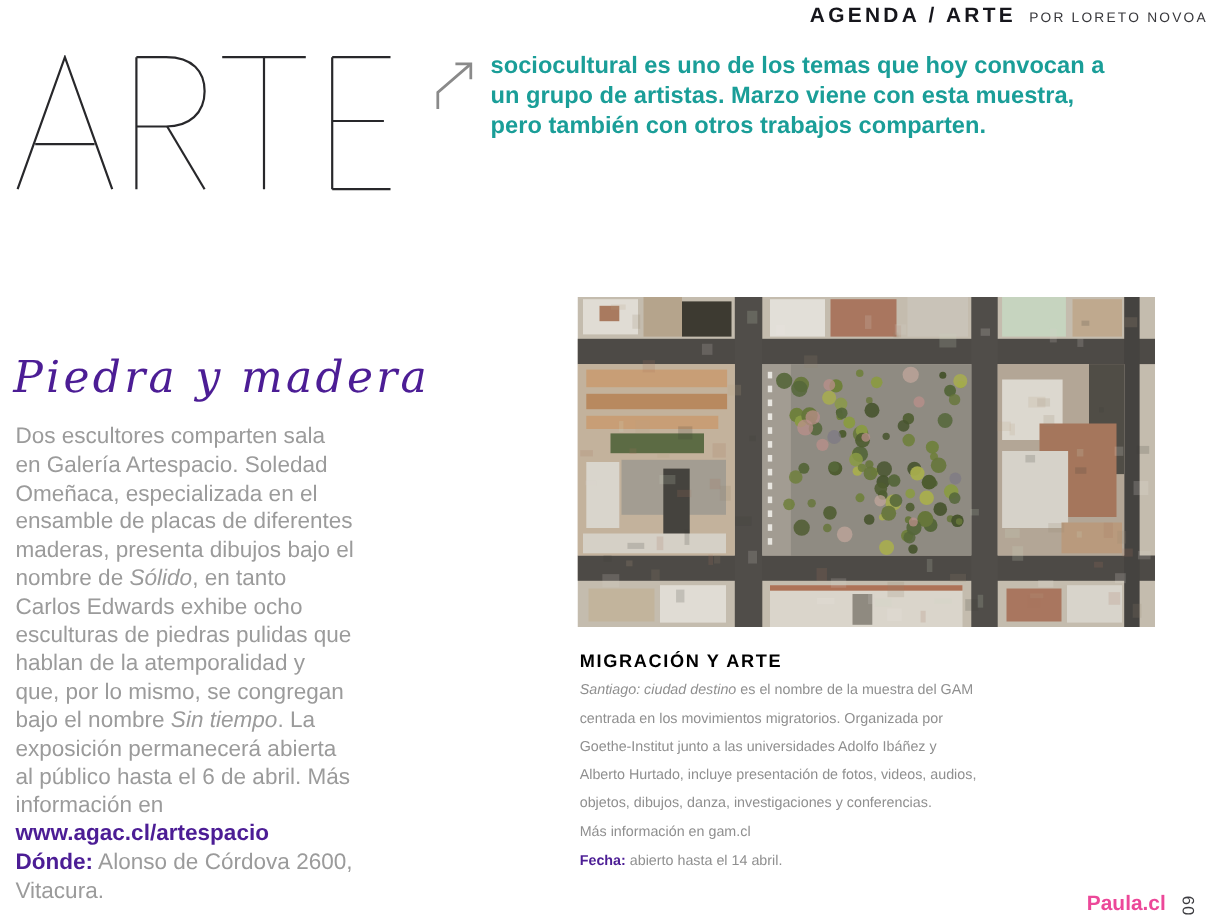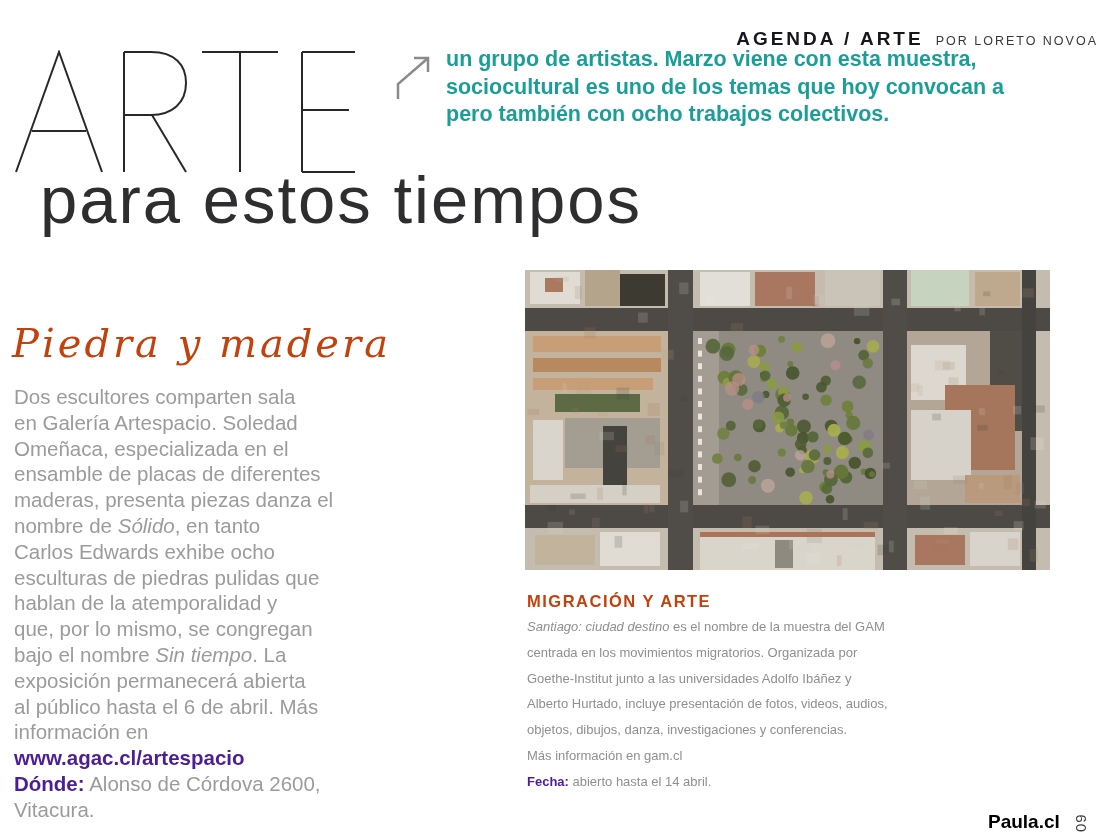--- a/index.html
+++ b/index.html
@@ -1,58 +1,58 @@
 <!DOCTYPE html>
 <html><head>
 <meta charset="utf-8">
 <style>
   html,body{margin:0;padding:0;background:#ffffff;}
   #page{
     position:relative;width:1106px;height:837px;background:#ffffff;overflow:hidden;
     font-family:"Liberation Sans",sans-serif;
   }
   
-  .masthead{position:absolute;top:28px;right:8px;display:flex;align-items:baseline;gap:12px;white-space:nowrap;justify-content:center;}
+  .masthead{position:absolute;top:4px;right:8px;display:flex;align-items:baseline;gap:12px;white-space:nowrap;justify-content:center;}
   .masthead .section{font-size:19px;font-weight:800;letter-spacing:3px;color:#16161c;}
   .masthead .byline{font-size:12.5px;font-weight:400;letter-spacing:2px;color:#38383c;}
   
   .arte-svg{position:absolute;left:12px;top:50px;}
   .arrow-svg{position:absolute;left:391px;top:52px;}
   .subtitle{
     position:absolute;left:40px;top:161px;font-size:67px;font-weight:200;
     color:#2e2e31;letter-spacing:2px;white-space:nowrap;
   }
   
   .intro{position:absolute;left:446px;top:46px;width:600px;}
   .intro div{font-size:21.5px;line-height:27.5px;font-weight:700;color:#1a9e98;white-space:nowrap;}
   
   .script-head{
     position:absolute;left:12px;top:320px;
     font-family:"DejaVu Serif",serif;font-style:italic;font-size:40px;
-    color:#c2410c;letter-spacing:3px;white-space:nowrap;
+    color:#4c1d95;letter-spacing:3px;white-space:nowrap;
   }
   .body-col{
     position:absolute;left:14px;top:384px;width:356px;
     font-size:20.5px;line-height:25.8px;color:#9b9b9b;white-space:pre-line;
   }
   .seg-i{font-style:italic;}
   .seg-b{font-weight:800;color:#4c1d95;}
   
   .photo{position:absolute;left:525px;top:270px;width:525px;height:300px;}
   
   .cap-head{
     position:absolute;left:527px;top:592px;font-size:16.5px;font-weight:800;
-    letter-spacing:1.5px;color:#c2410c;white-space:nowrap;
+    letter-spacing:1.5px;color:#000000;white-space:nowrap;
   }
   .cap-body{
     position:absolute;left:527px;top:614px;width:560px;
     font-size:13px;line-height:25.8px;color:#8f8f8f;white-space:pre-line;
   }
   
-  .brand{position:absolute;left:988px;top:811px;font-size:19px;font-weight:800;color:#000000;}
+  .brand{position:absolute;left:988px;top:811px;font-size:19px;font-weight:800;color:#ec4899;}
   .folio{
     position:absolute;left:1070px;top:800px;width:34px;height:30px;
     font-size:15px;letter-spacing:1px;color:#3c3c40;
     transform:rotate(-90deg);transform-origin:center center;
   }
 </style>
 </head>
 <body>
 
 <div id="page">
@@ -79,33 +79,32 @@
   </svg>
 
   <svg class="arrow-svg" width="48" height="52" viewBox="0 0 48 52">
     <g fill="none" stroke="#8a8a8a" stroke-width="2.5">
       <path d="M7,47 L7,32 L36,7"></path>
       <path d="M23,6 L37,6 L37,20"></path>
     </g>
   </svg>
 
   <div class="intro">
+    <div>sociocultural es uno de los temas que hoy convocan a</div>
     <div>un grupo de artistas. Marzo viene con esta muestra,</div>
-    <div>sociocultural es uno de los temas que hoy convocan a</div>
-    <div>pero también con ocho trabajos colectivos.</div>
+    <div>pero también con otros trabajos comparten.</div>
   </div>
 
-  <div class="subtitle">para estos tiempos</div>
 
   <div class="script-head">Piedra y madera</div>
   <div class="body-col"><span>Dos escultores comparten sala
 en Galería Artespacio. Soledad
 Omeñaca, especializada en el
 ensamble de placas de diferentes
-maderas, presenta piezas danza el
+maderas, presenta dibujos bajo el
 nombre de </span><span class="seg-i">Sólido</span><span>, en tanto
 Carlos Edwards exhibe ocho
 esculturas de piedras pulidas que
 hablan de la atemporalidad y
 que, por lo mismo, se congregan
 bajo el nombre </span><span class="seg-i">Sin tiempo</span><span>. La
 exposición permanecerá abierta
 al público hasta el 6 de abril. Más
 información en
 </span><span class="seg-b">www.agac.cl/artespacio</span><span>

